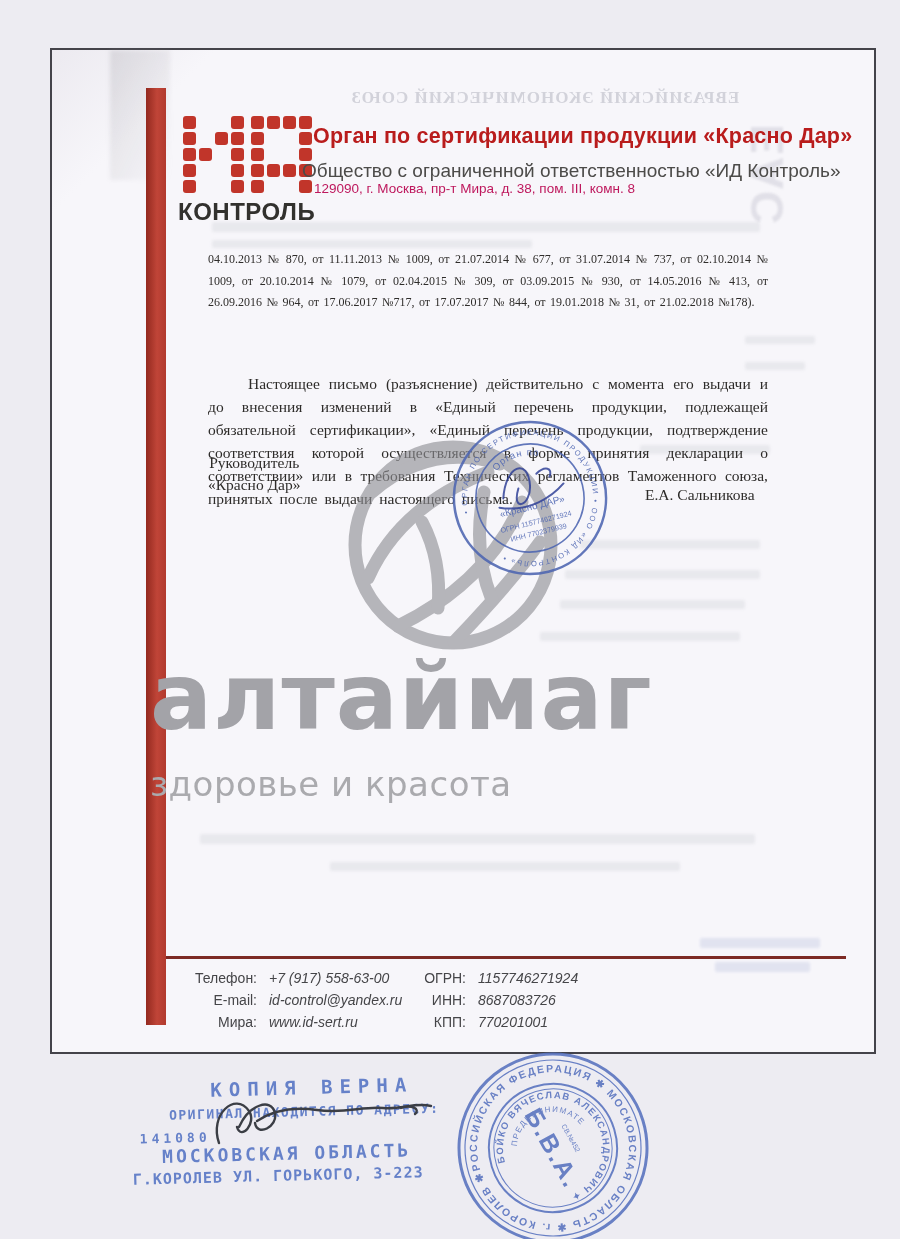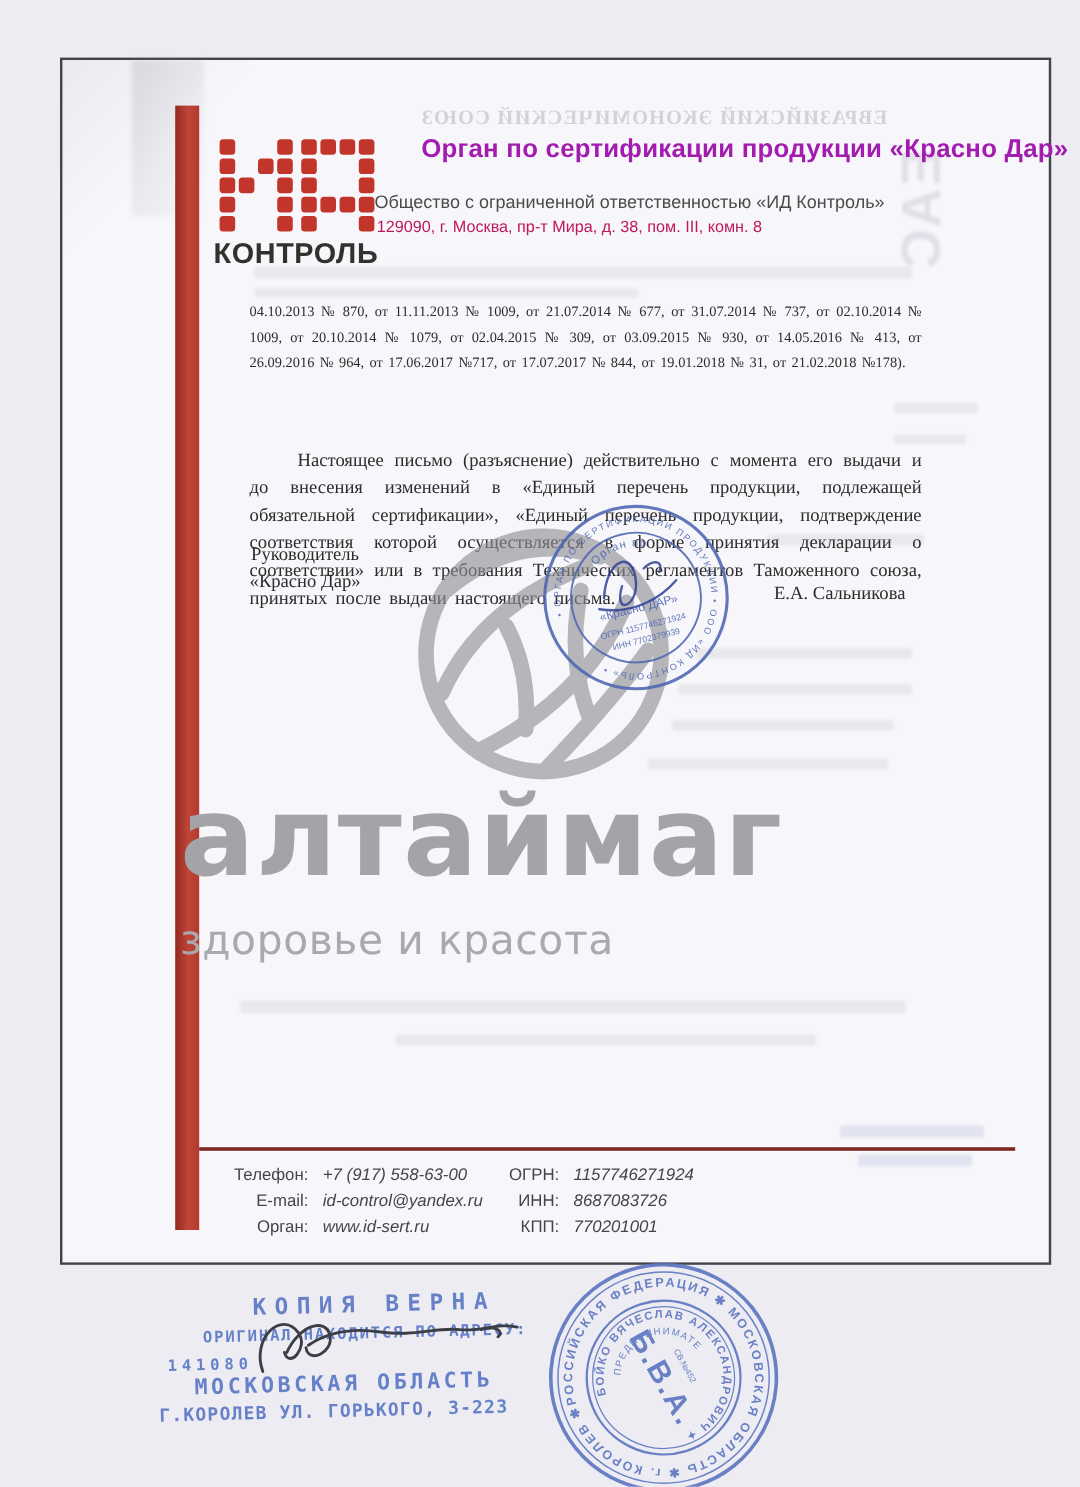--- a/index.html
+++ b/index.html
@@ -28,22 +28,22 @@
   .id-logo{left:183px;top:116px;display:flex;gap:7px;}
   .logo-letter{display:grid;grid-template-columns:repeat(4,13px);grid-auto-rows:13px;gap:3px;}
   .logo-letter .cell{border-radius:3px;}
   .logo-letter .cell.on{background:#c1352a;}
   .logo-caption{
     left:178px;top:198px;font-size:24px;font-weight:bold;color:#32312e;
     letter-spacing:.5px;
   }
 
   
-  .head-title{left:313px;top:112px;font-size:21.5px;font-weight:bold;color:#a21caf;letter-spacing:.2px;margin-left:38px;}
-  .head-org{left:312px;top:160px;font-size:15px;color:#4c4b49;}
+  .head-title{left:313px;top:124px;font-size:21.5px;font-weight:bold;color:#b91c1c;letter-spacing:.2px;}
+  .head-org{left:302px;top:160px;font-size:19px;color:#4c4b49;}
   .head-addr{left:314px;top:181px;font-size:13.5px;color:#be185d;}
 
   
   .serif{font-family:"Liberation Serif",serif;color:#2e2c2a;text-align:center;}
   .para-refs{
     left:208px;top:249px;width:560px;font-size:12px;line-height:21.5px;
     text-align:justify;text-align-last:left;word-spacing:1.5px;
   }
   .para-main{
     left:208px;top:328px;width:560px;font-size:15.5px;line-height:23px;
@@ -234,21 +234,21 @@
 
 <div class="abs footer-line"></div>
 
 <div class="foot-row" style="left:175px;top:970px">
   <span class="foot-label l1">Телефон:</span><span class="foot-val">+7 (917) 558-63-00</span>
 </div>
 <div class="foot-row" style="left:175px;top:992px">
   <span class="foot-label l1">E-mail:</span><span class="foot-val">id-control@yandex.ru</span>
 </div>
 <div class="foot-row" style="left:175px;top:1014px">
-  <span class="foot-label l1">Орган:</span><span class="foot-val">www.id-sert.ru</span>
+  <span class="foot-label l1">Мира:</span><span class="foot-val">www.id-sert.ru</span>
 </div>
 
 <div class="foot-row" style="left:410px;top:970px">
   <span class="foot-label l2">ОГРН:</span><span class="foot-val">1157746271924</span>
 </div>
 <div class="foot-row" style="left:410px;top:992px">
   <span class="foot-label l2">ИНН:</span><span class="foot-val">8687083726</span>
 </div>
 <div class="foot-row" style="left:410px;top:1014px">
   <span class="foot-label l2">КПП:</span><span class="foot-val">770201001</span>

